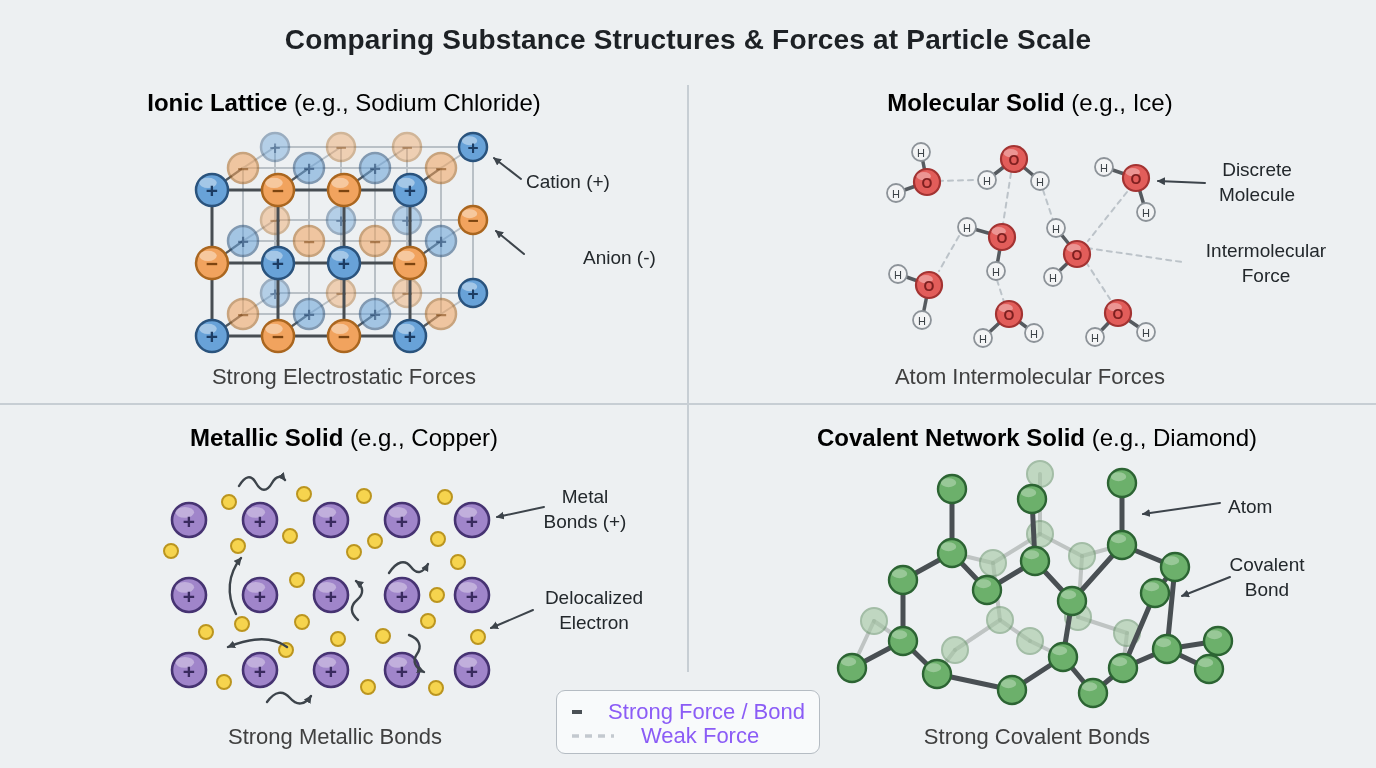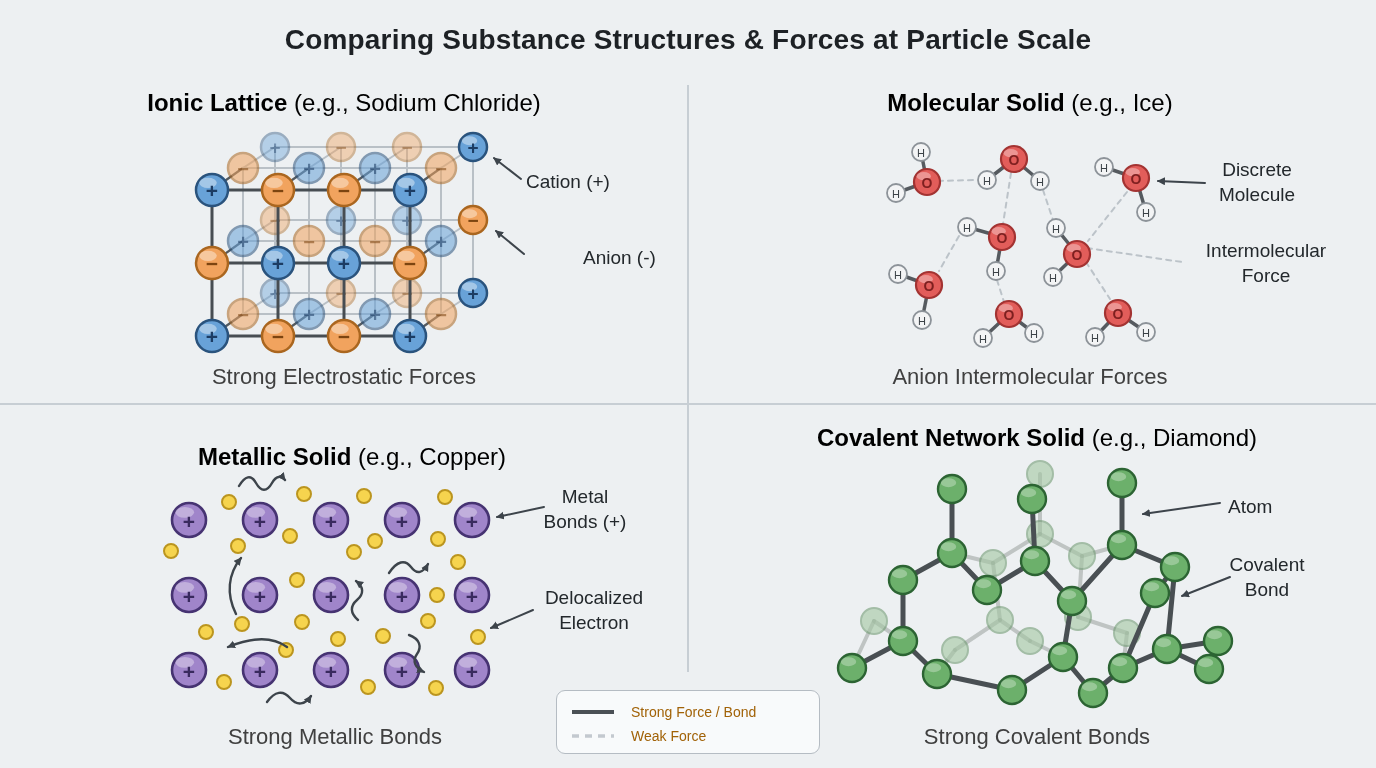--- a/index.html
+++ b/index.html
@@ -15,21 +15,21 @@
   .qheader .b{font-weight:700;}
   .caption{font-size:22px;color:#404040;white-space:nowrap;}
   .note{font-size:19px;line-height:1.3;color:#23282c;}
   .divider{position:absolute;background:#c7ced4;}
   svg#scene{position:absolute;left:0;top:0;}
   .legend{
     position:absolute;border:1.5px solid #b5bcc3;border-radius:9px;
     background:#f8fafb;box-sizing:border-box;padding:9px 14px 7px 14px;
   }
   .legend-row{display:flex;align-items:center;height:24px;}
-  .legend-row .txt{font-size:14px;color:#a16207;margin-left:16px;white-space:nowrap;}
+  .legend-row .txt{font-size:22px;color:#8b5cf6;margin-left:26px;white-space:nowrap;}
 </style>
 </head>
 <body>
 
 <div class="canvas">
 
   <svg id="scene" width="1376" height="768" viewBox="0 0 1376 768">
       <defs>
         <marker id="arr" markerWidth="10" markerHeight="10" refX="7" refY="4" orient="auto" markerUnits="userSpaceOnUse">
           <path d="M0,0 L8,4 L0,8 Z" fill="#3d444b"></path>
@@ -709,25 +709,25 @@
       </g>
     </svg>
 
   <div class="divider" style="left:687px;top:85px;width:2px;height:587px;"></div>
   <div class="divider" style="left:0;top:403px;width:1376px;height:2px;"></div>
 
   <div class="abs center title" style="left:688px;top:40px;">Comparing Substance Structures &amp; Forces at Particle Scale</div>
 
   <div class="abs center qheader" style="left:344px;top:103px;"><span class="b">Ionic Lattice</span><span> (e.g., Sodium Chloride)</span></div>
   <div class="abs center qheader" style="left:1030px;top:103px;"><span class="b">Molecular Solid</span><span> (e.g., Ice)</span></div>
-  <div class="abs center qheader" style="left:352px;top:438px;margin-top:19px;"><span class="b">Metallic Solid</span><span> (e.g., Copper)</span></div>
+  <div class="abs center qheader" style="left:344px;top:438px;"><span class="b">Metallic Solid</span><span> (e.g., Copper)</span></div>
   <div class="abs center qheader" style="left:1037px;top:438px;"><span class="b">Covalent Network Solid</span><span> (e.g., Diamond)</span></div>
 
   <div class="abs center caption" style="left:344px;top:377px;">Strong Electrostatic Forces</div>
-  <div class="abs center caption" style="left:1030px;top:377px;">Anion Intermolecular Forces</div>
+  <div class="abs center caption" style="left:1030px;top:377px;">Atom Intermolecular Forces</div>
   <div class="abs center caption" style="left:335px;top:737px;">Strong Metallic Bonds</div>
   <div class="abs center caption" style="left:1037px;top:737px;">Strong Covalent Bonds</div>
 
   <div class="abs vcenter note" style="left:526px;top:182px;">Cation (+)</div>
   <div class="abs vcenter note" style="left:558px;top:258px;margin-left:25px;">Anion (-)</div>
   <div class="abs center note" style="left:1257px;top:183px;width:120px;">Discrete Molecule</div>
   <div class="abs center note" style="left:1266px;top:264px;width:150px;">Intermolecular Force</div>
   <div class="abs center note" style="left:585px;top:510px;width:104px;">Metal Bonds (+)</div>
   <div class="abs center note" style="left:594px;top:611px;width:126px;">Delocalized Electron</div>
   <div class="abs vcenter note" style="left:1228px;top:507px;">Atom</div>

